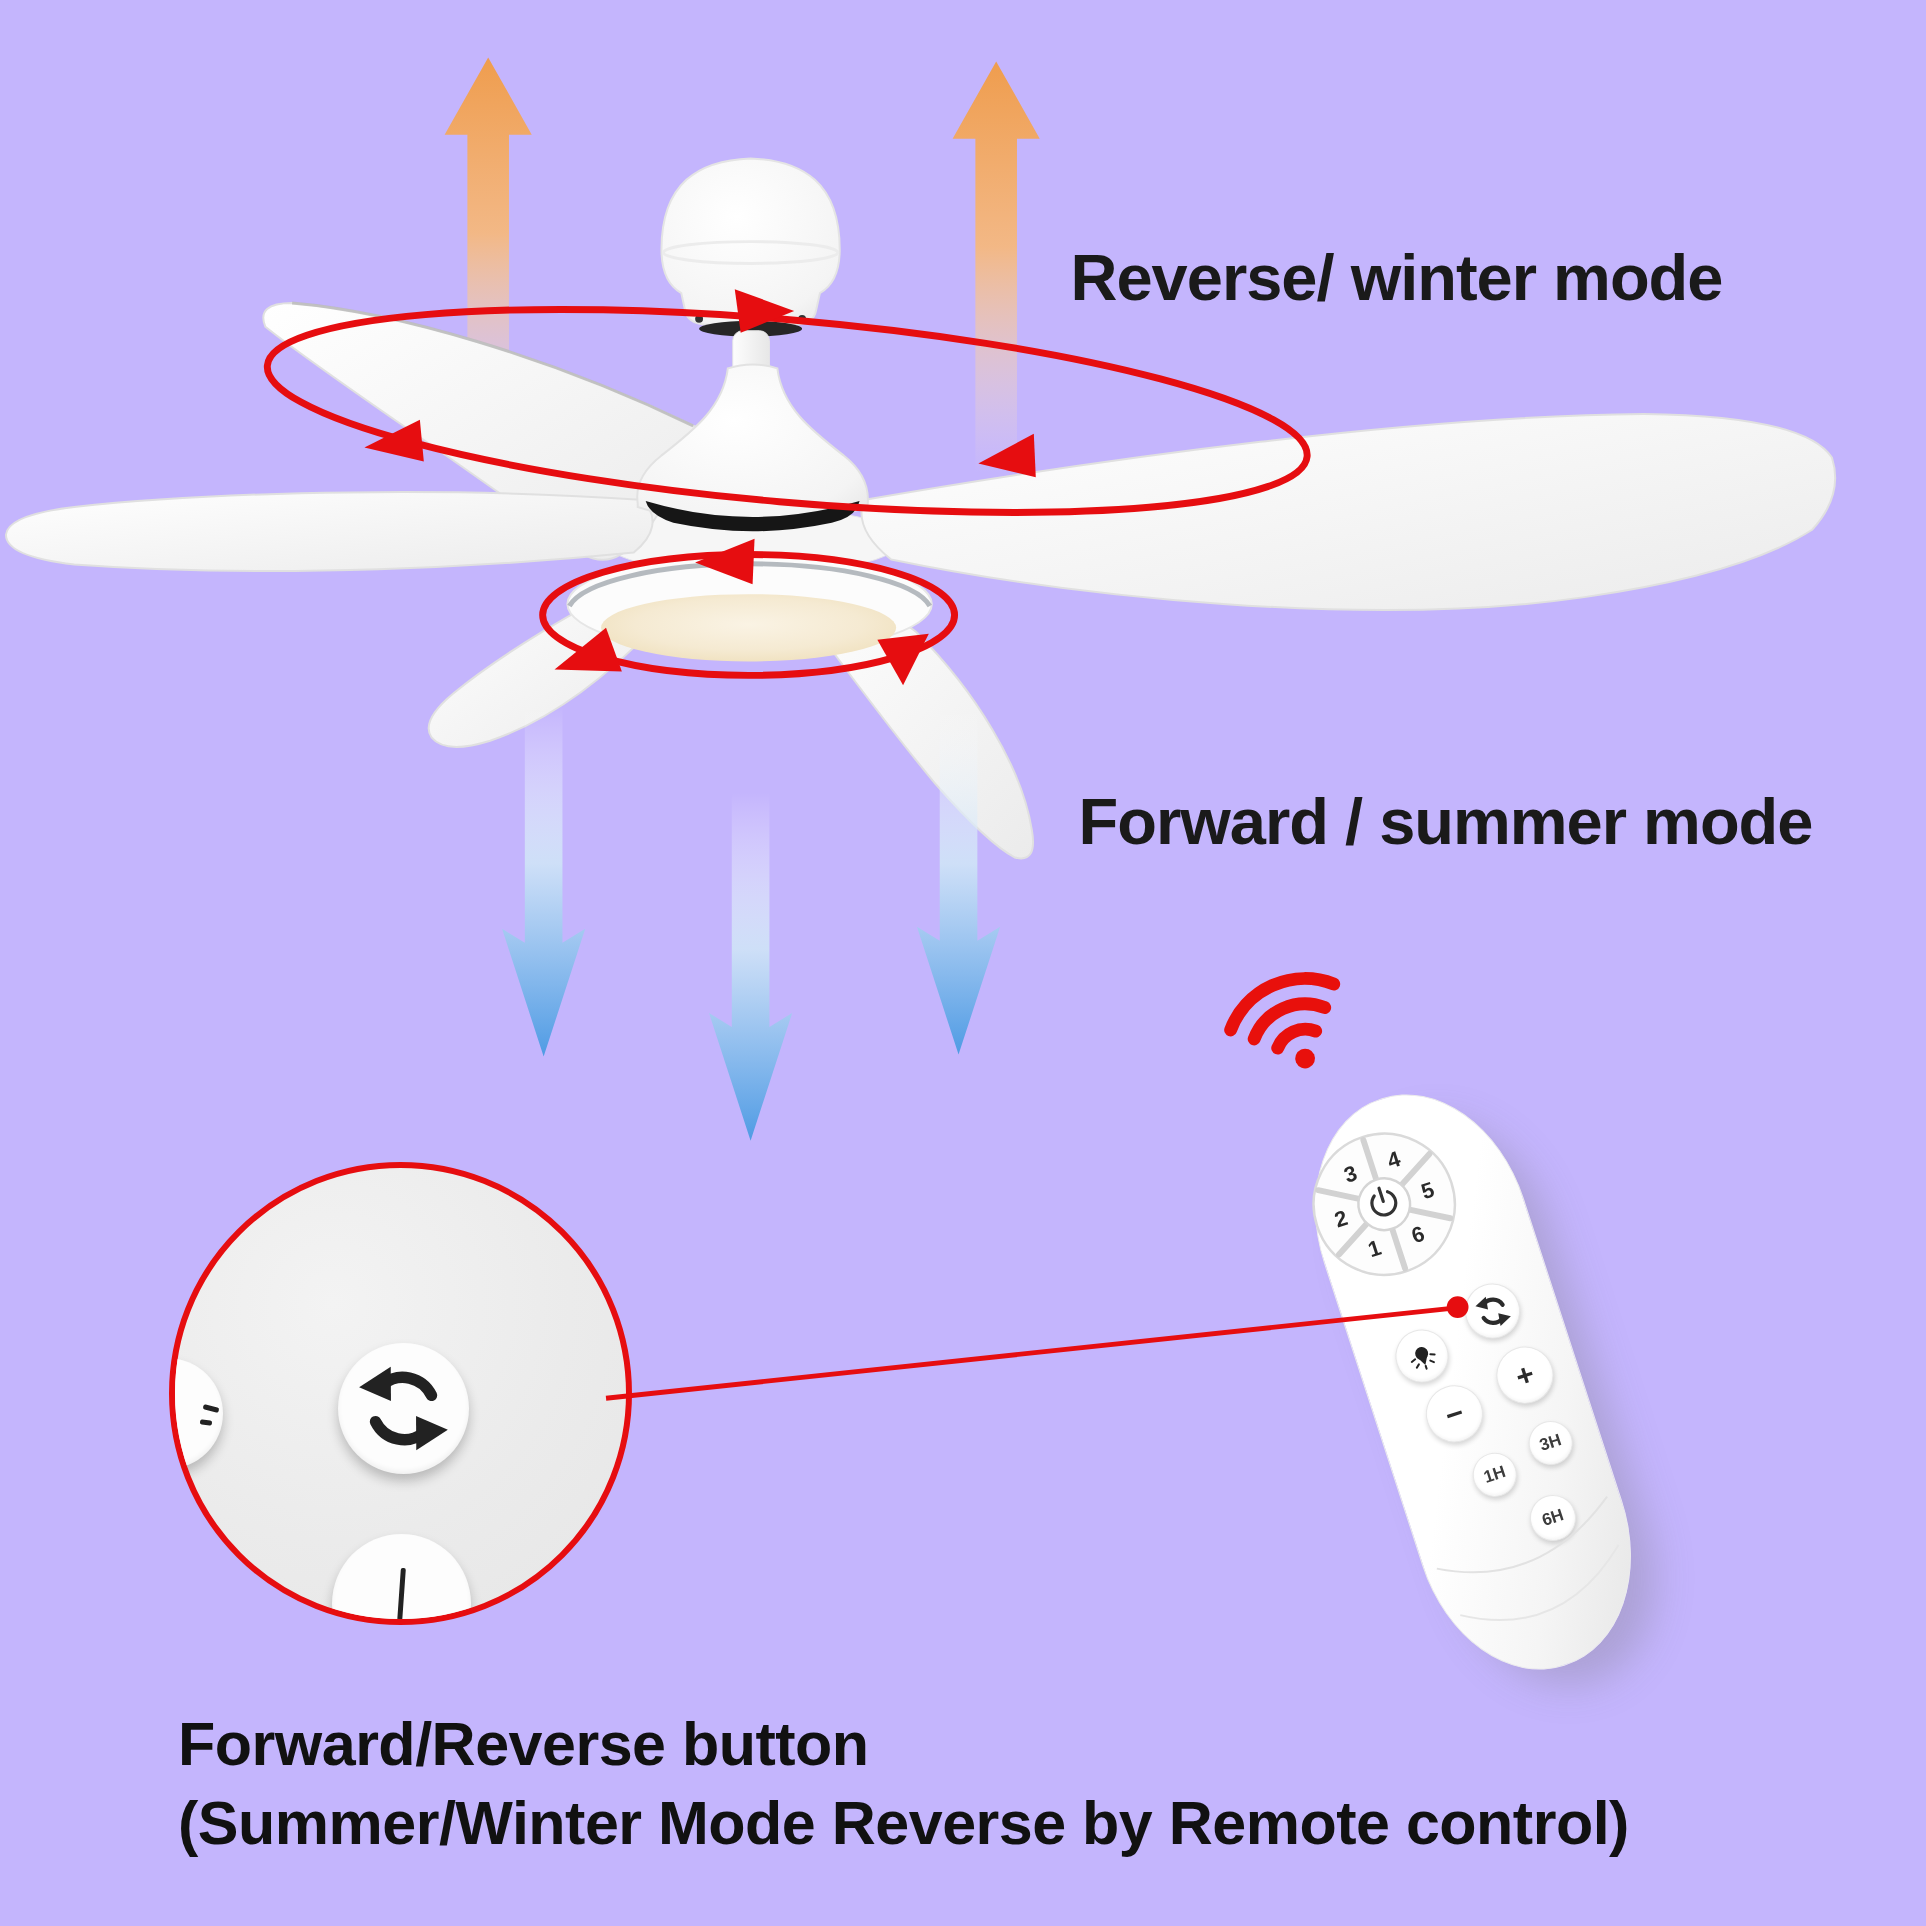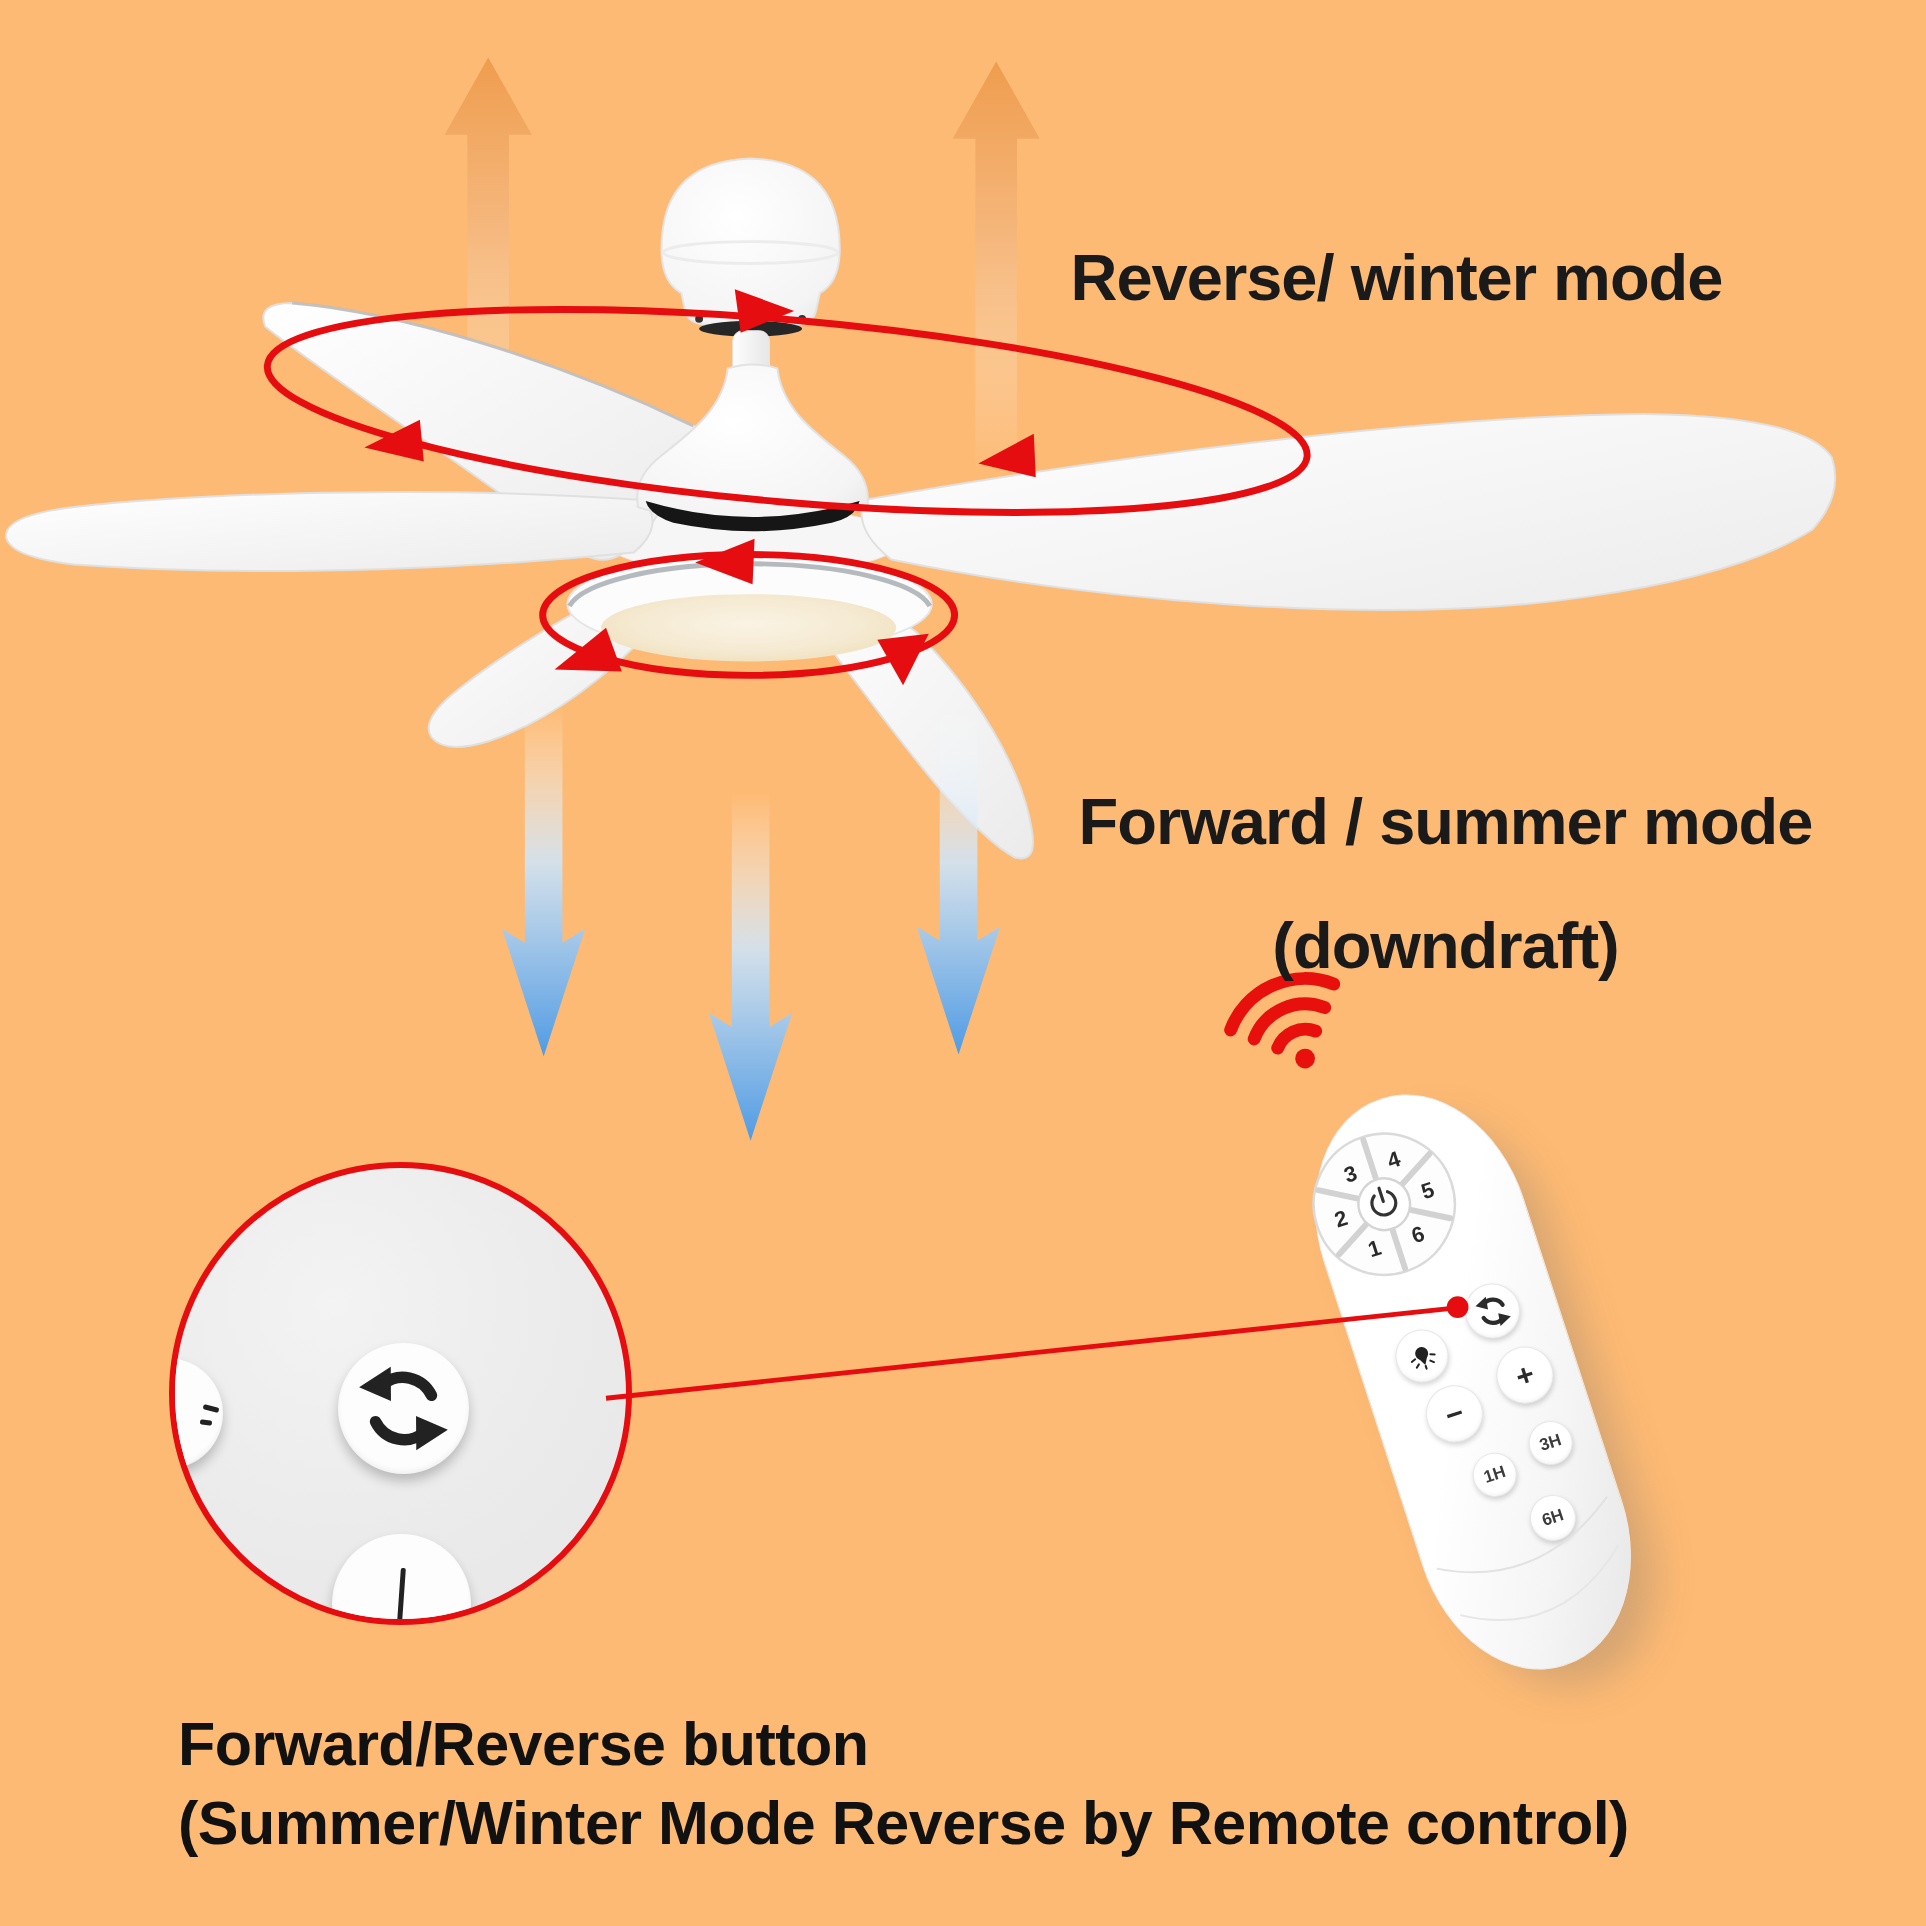--- a/index.html
+++ b/index.html
@@ -1,16 +1,16 @@
 <!DOCTYPE html>
 <html><head>
 <meta charset="utf-8">
 <style>
   html,body{margin:0;padding:0;background:#fff;}
-  #stage{position:relative;width:1927px;height:1927px;background:#fdba74;overflow:hidden;
+  #stage{position:relative;width:1927px;height:1927px;background:#c4b5fd;overflow:hidden;
          font-family:"Liberation Sans",sans-serif;color:#1a1a1a;}
   #stage svg{display:block;}
   .layer{position:absolute;left:0;top:0;pointer-events:none;}
 
   
   .headline{position:absolute;text-align:center;font-weight:700;font-size:65px;
             letter-spacing:-1px;line-height:124px;color:#1a1a1a;}
   .caption{position:absolute;text-align:left;font-weight:700;font-size:61px;
            letter-spacing:-0.5px;line-height:79px;color:#111;}
 
@@ -151,21 +151,20 @@
       </g>
     </g>
   </svg>
 
   <div class="headline" style="left:951px;top:216px;width:891px;">
     <div>Reverse/ winter mode</div>
   </div>
 
   <div class="headline" style="left:1000px;top:760px;width:891px;">
     <div>Forward / summer mode</div>
-    <div>(downdraft)</div>
   </div>
 
   <div class="caption" style="left:178px;top:1705px;width:1485px;">
     <div>Forward/Reverse button</div>
     <div>(Summer/Winter Mode Reverse by Remote control)</div>
   </div>
 
   <div id="remote">
     <div class="rled"></div>
 

